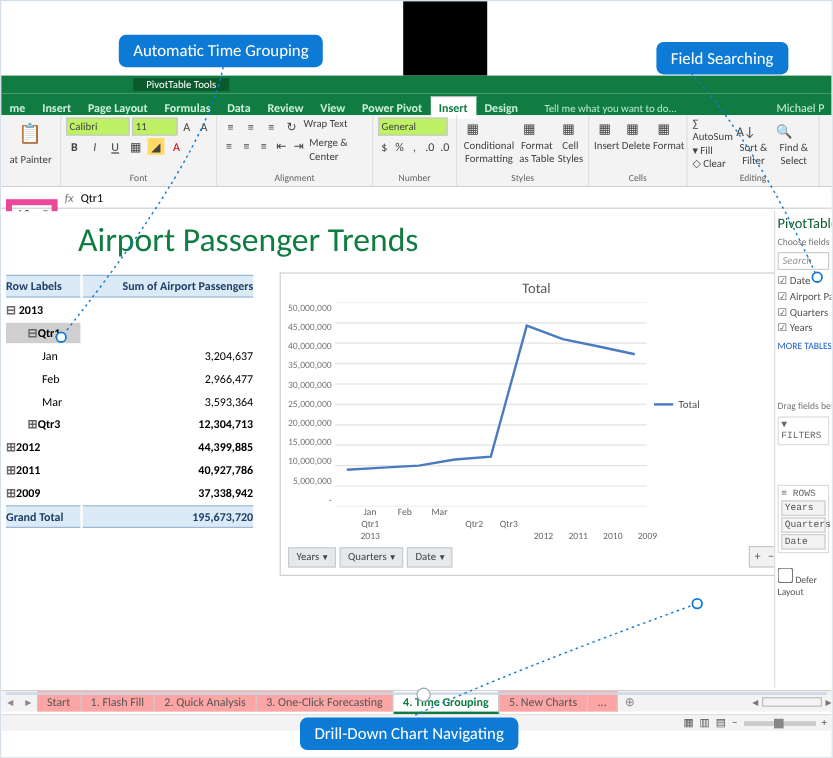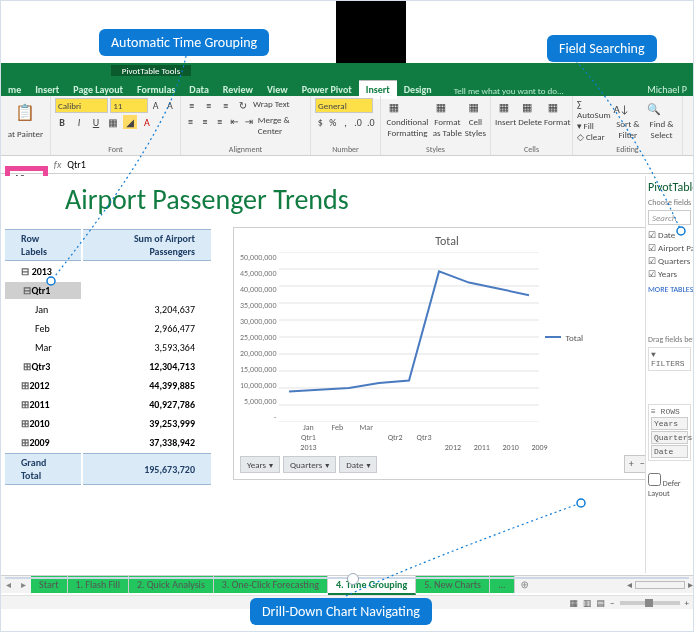--- a/index.html
+++ b/index.html
@@ -22,31 +22,31 @@
   .tell { color:#b9e8cf; font-size:9px; padding-left:15px;}
   .user { margin-left:auto; padding-right:6px; font-size:10px;}
 
   .ribbon { background:#f3f3f3; border-bottom:1px solid #d0d0d0; height:60px; display:flex; font-size:9px; color:#444; }
   .group { border-right:1px solid #e0e0e0; padding:2px 4px 0; display:flex; flex-direction:column; justify-content:space-between;}
   .group .body { display:flex; align-items:center; gap:2px;}
   .group .label { text-align:center; font-size:8px; color:#666; padding-bottom:1px;}
   .ico { width:18px; height:18px; display:flex;align-items:center;justify-content:center;font-size:11px;}
   .big { width:28px; height:28px; font-size:16px;}
   .small { width:14px;height:14px;font-size:10px;}
-  .dd { width:60px; border:1px solid #c7c7c7; background:#fde047; padding:1px 2px; font-size:9px;}
+  .dd { width:60px; border:1px solid #c7c7c7; background:#bef264; padding:1px 2px; font-size:9px;}
 
   .fbar { display:flex;align-items:center;height:18px;border-bottom:1px solid #d0d0d0;background:#fff;font-size:10px;padding:0 4px;gap:6px;}
   .namebox{border:5px solid #ec4899;padding:1px 18px 1px 4px;position:relative;margin-top:28px;}
   .namebox:after{content:"▾";position:absolute;right:3px;font-size:8px;color:#777;}
   .fx{color:#777;font-style:italic;}
 
   .sheet { position:absolute; left:0; top:175px; right:0; bottom:58px; background:#fff; }
   .title { color:#107c41; font-size:28px; font-weight:300; padding:6px 0 10px 64px;}
   .pt { font-size:10px; width:210px; }
-  .pt td { padding:2px 16px; }
+  .pt td { padding:2px 0; }
   .pt .hdr td { background:#dbeaf7; color:#1f3f66; font-weight:600; border-top:1px solid #9db8d4;border-bottom:1px solid #9db8d4;}
   .pt .year td{font-weight:600;}
   .pt .qtr td{font-weight:600;}
   .pt .total td{font-weight:700;}
   .pt .num{text-align:right;}
   .pt .exp{color:#666;}
   .pt .indent1{padding-left:18px;}
   .pt .indent2{padding-left:30px;}
   .pt .sel{background:#cfcfcf;}
 
@@ -64,21 +64,21 @@
   .check{white-space:nowrap;padding:1px 0;}
   .check:before{content:"☑ ";color:#555;}
   .more{color:#2160c4;font-size:8px;margin-top:4px;white-space:nowrap;}
   .dragzone{margin-top:40px;}
   .zone{border:1px solid #ddd;padding:2px;margin-top:3px;font-family:Liberation Mono, monospace;}
   .zone .zt{font-size:8px;color:#666;}
   .zone .it{border:1px solid #ccc;background:#f3f3f3;padding:1px 2px;margin-top:1px;font-size:8px;white-space:nowrap;}
 
   .sheettabs{position:absolute;left:0;right:0;bottom:38px;height:18px;background:#f3f3f3;border-top:1px solid #d0d0d0;display:flex;align-items:center;font-size:10px;}
   .nav{padding:0 5px;color:#888;}
-  .stab{border-right:1px solid #ccc;padding:2px 8px;color:#555;background:#22c55e;}
+  .stab{border-right:1px solid #ccc;padding:2px 8px;color:#555;background:#fca5a5;}
   .stab.active{background:#fff;color:#107c41;font-weight:600;border-bottom:2px solid #107c41;}
   .plus{padding:0 6px;color:#888;}
   .scroll{flex:1;display:flex;justify-content:flex-end;align-items:center;color:#777;}
   .scroll .bar{width:50px;height:8px;border:1px solid #bbb;margin:0 3px;}
   .status{position:absolute;left:0;right:0;bottom:22px;height:14px;background:#f3f3f3;display:flex;align-items:center;justify-content:flex-end;font-size:9px;color:#555;padding:0 4px;gap:5px;border-top:1px solid #e0e0e0;}
   .slider { width: 60px; height: 4px; background: #ccc; position: relative; }
   .slider::after { content: ""; width: 8px; height: 8px; background: #888; position: absolute; top:-2px; left:25px; }
 
   .line{position:absolute;top:576px;left:4px;right:4px;height:2px;background:#ccd8e6;}
   .line:after{content:"";position:absolute;left:50%;top:-4px;width:10px;height:10px;border:1px solid #9ca9b9;background:#fff;border-radius:50%;}
@@ -268,24 +268,20 @@
             <td class="indent1"><span class="exp">⊞</span><span>Qtr3</span></td>
             <td class="num">12,304,713</td>
           </tr>
       <tr class="year">
             <td><span class="exp">⊞</span><span>2012</span></td>
             <td class="num">44,399,885</td>
           </tr>
       <tr class="year">
             <td><span class="exp">⊞</span><span>2011</span></td>
             <td class="num">40,927,786</td>
-          </tr>
-      <tr class="year">
-            <td><span class="exp">⊞</span><span>2010</span></td>
-            <td class="num">39,253,999</td>
           </tr>
       <tr class="year">
             <td><span class="exp">⊞</span><span>2009</span></td>
             <td class="num">37,338,942</td>
           </tr>
       <tr class="hdr total">
             <td>Grand Total</td>
             <td class="num">195,673,720</td>
           </tr>
     </tbody>

